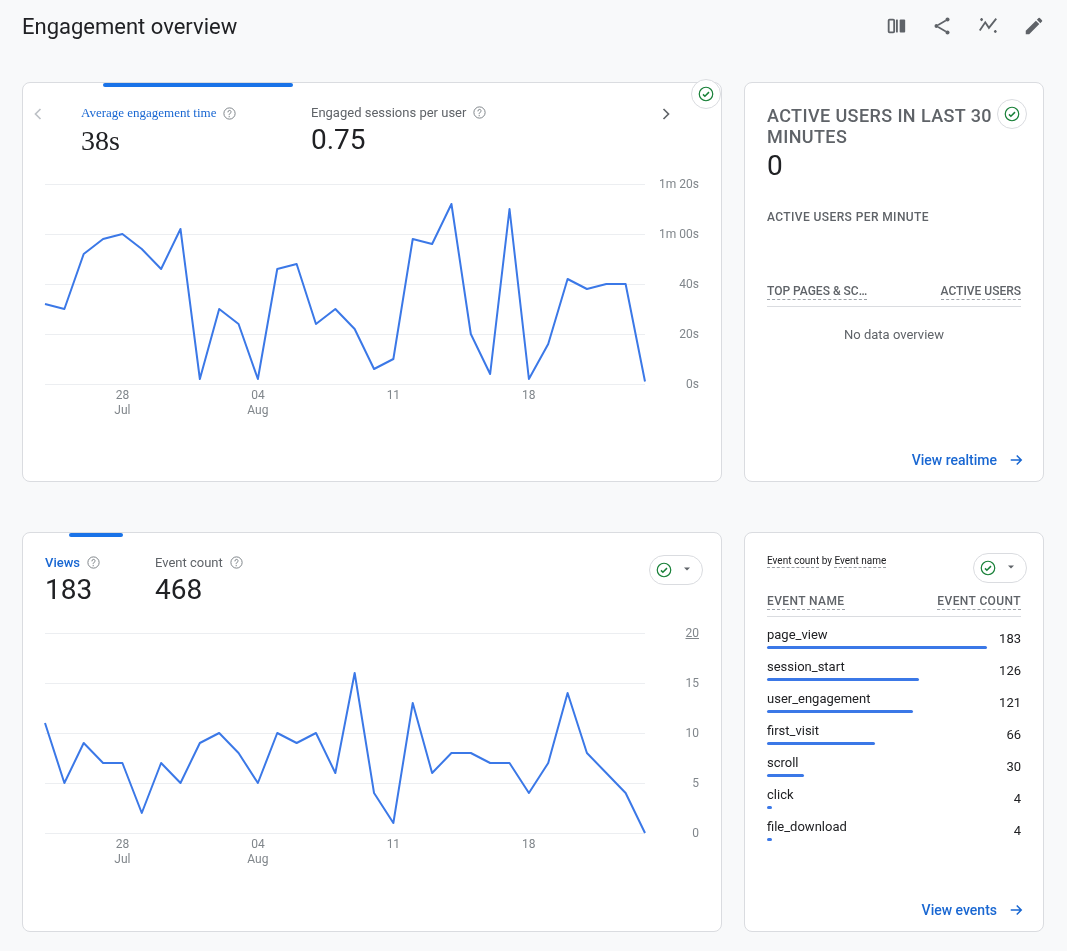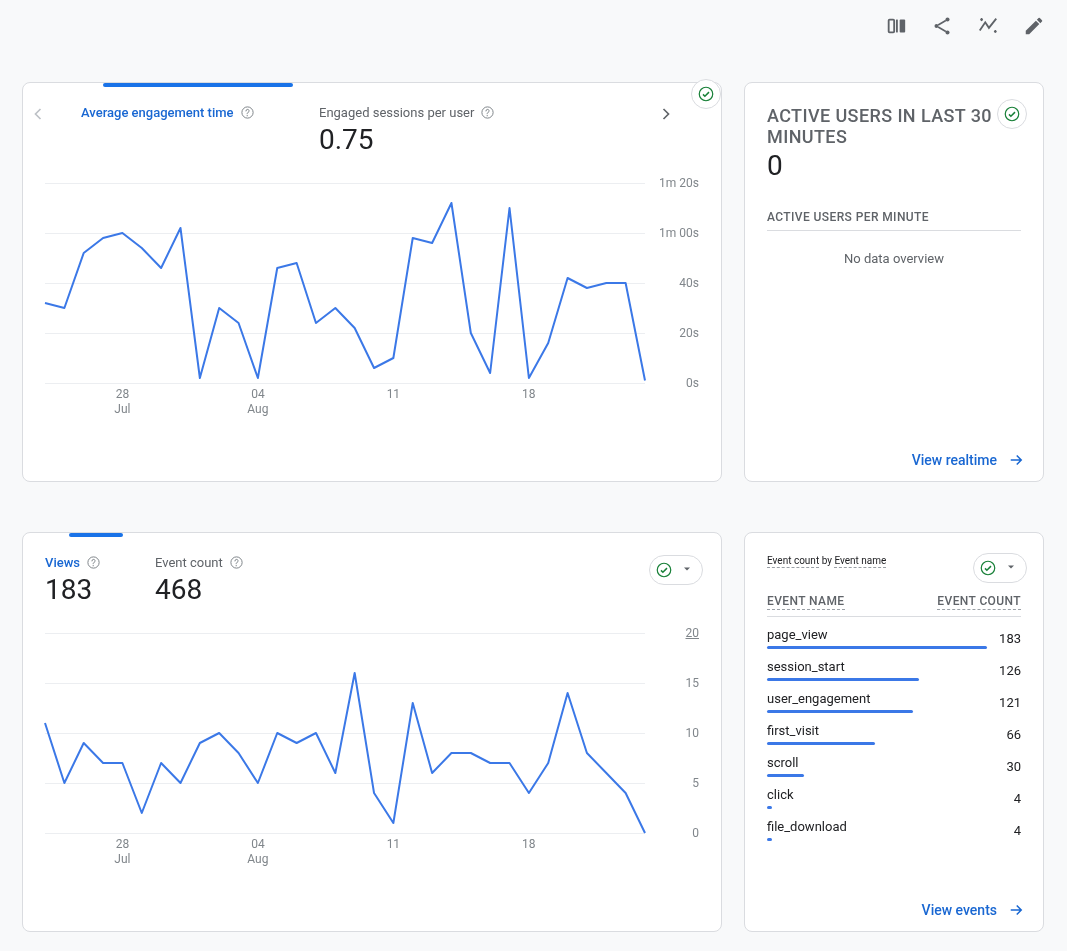--- a/index.html
+++ b/index.html
@@ -86,20 +86,21 @@
   .ev-row .bar{height:3px;background:var(--chart-line);border-radius:2px;margin-top:4px}
   .ev-row .name{flex:1}
   .ev-row .val{flex:0 0 auto;text-align:right;color:#202124;font-size:13px;margin-left:12px}
 </style>
 </head>
 <body>
 
 <div class="page">
 
   <div class="topbar">
+    <h1>Engagement overview</h1>
     <div class="spacer"></div>
     <div class="tools">
       <span class="icon-btn">
         <svg viewBox="0 0 24 24" fill="currentColor">
             <rect x="4" y="5" width="6" height="14" rx="1" fill="none" stroke="currentColor" stroke-width="2"></rect>
             <rect x="12" y="5" width="2" height="14"></rect>
             <rect x="16" y="5" width="6" height="14" rx="1"></rect>
           </svg>
       </span>
       <span class="icon-btn">
@@ -143,33 +144,34 @@
         <div class="status-badge" style="top:-4px;right:0">
           <span class="check">
             <svg viewBox="0 0 24 24">
                 <circle cx="12" cy="12" r="9" fill="none" stroke="#188038" stroke-width="1.6"></circle>
                 <path d="M8 12.5l2.5 2.5L16 9.5" fill="none" stroke="#188038" stroke-width="2"></path>
               </svg>
           </span>
         </div>
 
         <div class="metrics" id="metrics-eng">
-            <div class="metric active" style="width: 230px;">
+            <div class="metric active" style="width: 230px; font-family: Liberation Serif, serif;">
               <div class="label">
                 <span>Average engagement time</span>
                 <span class="help-icon">
                   <svg viewBox="0 0 24 24" fill="none" stroke="currentColor" stroke-width="1.6">
                     <circle cx="12" cy="12" r="9"></circle>
                     <path d="M9.5 9.5a2.5 2.5 0 1 1 3.5 2.3c-.9.4-1.5 1-1.5 2.2" stroke-linecap="round"></path>
                     <circle cx="11.5" cy="17" r="1" fill="currentColor" stroke="none"></circle>
                   </svg>
                 </span>
               </div>
-            </div>
-            <div class="metric" style="width: 230px; margin-left: 8px;">
+              <div class="value">38s</div>
+            </div>
+            <div class="metric" style="width: 230px;">
               <div class="label">
                 <span>Engaged sessions per user</span>
                 <span class="help-icon">
                   <svg viewBox="0 0 24 24" fill="none" stroke="currentColor" stroke-width="1.6">
                     <circle cx="12" cy="12" r="9"></circle>
                     <path d="M9.5 9.5a2.5 2.5 0 1 1 3.5 2.3c-.9.4-1.5 1-1.5 2.2" stroke-linecap="round"></path>
                     <circle cx="11.5" cy="17" r="1" fill="currentColor" stroke="none"></circle>
                   </svg>
                 </span>
               </div>
@@ -211,20 +213,24 @@
           <span class="check">
             <svg viewBox="0 0 24 24">
                 <circle cx="12" cy="12" r="9" fill="none" stroke="#188038" stroke-width="1.6"></circle>
                 <path d="M8 12.5l2.5 2.5L16 9.5" fill="none" stroke="#188038" stroke-width="2"></path>
               </svg>
           </span>
         </div>
         <div class="rt-label">ACTIVE USERS IN LAST 30 MINUTES</div>
         <div class="rt-value">0</div>
         <div class="rt-sub">ACTIVE USERS PER MINUTE</div>
+        <div class="rt-table-head">
+          <span class="dotted">TOP PAGES &amp; SC…</span>
+          <span class="dotted">ACTIVE USERS</span>
+        </div>
         <div style="height:1px;background:var(--line);margin-top:6px"></div>
         <div class="rt-nodata">No data overview</div>
       </div>
       <div class="footer-link">
         <span>View realtime</span>
         <svg viewBox="0 0 24 24">
             <path d="M5 12h13M13 6l6 6-6 6" fill="none" stroke="currentColor" stroke-width="2"></path>
           </svg>
       </div>
     </div>

